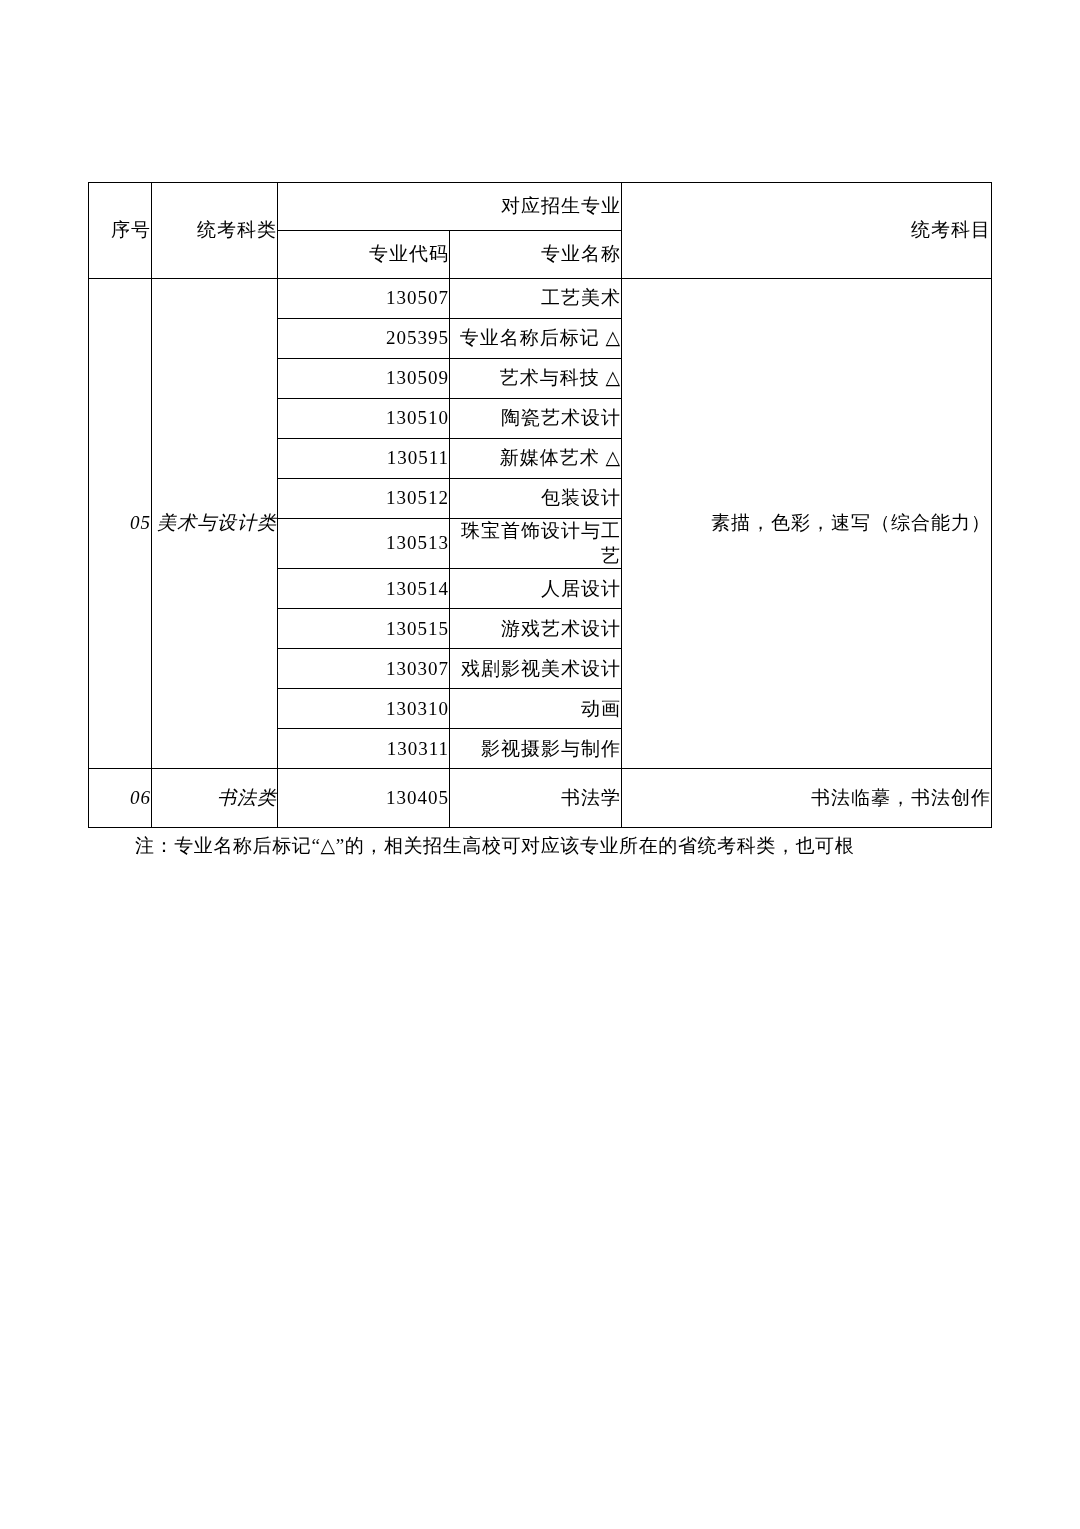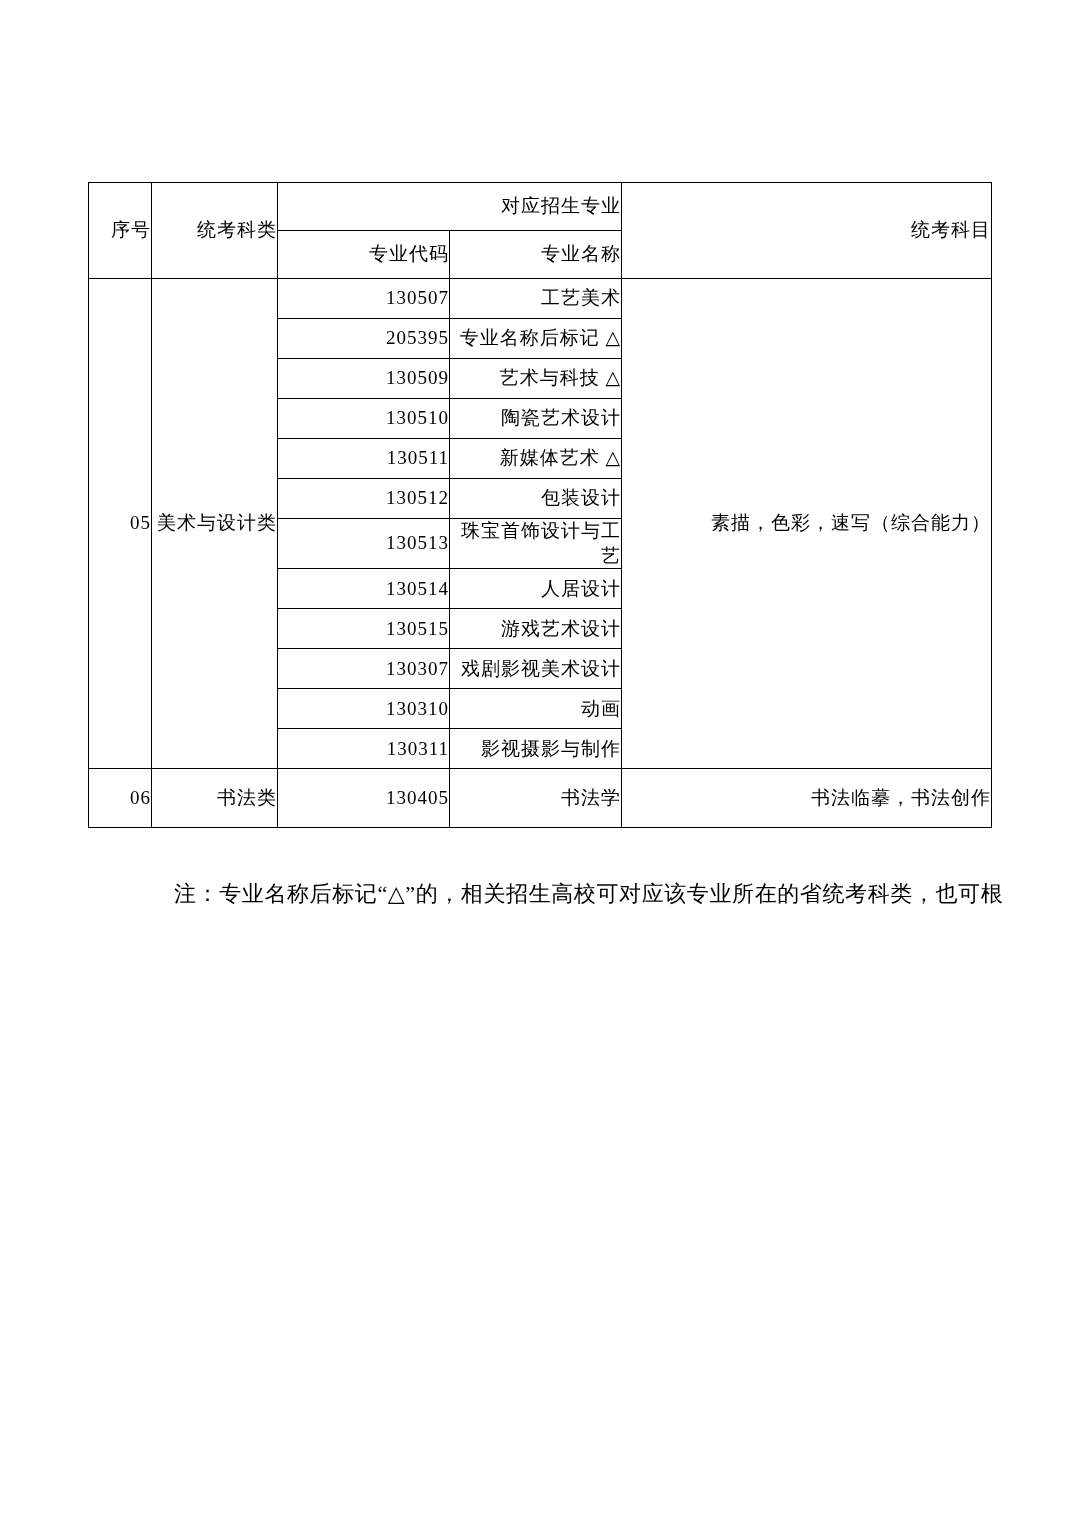--- a/index.html
+++ b/index.html
@@ -62,40 +62,40 @@
     letter-spacing: 1px;
     font-size: 19px;
   }
   td.name-cell {
     letter-spacing: 1px;
     font-size: 19px;
   }
   td.seq-cell, td.cat-cell {
     font-size: 19px;
     letter-spacing: 1px;
+    font-style: italic;
   }
   td.subj-cell {
     text-align: left;
     padding-left: 6px;
     font-size: 18px;
     letter-spacing: 0.5px;
   }
   td.row-06 {
     height: 58px;
   }
   .note {
     position: absolute;
     left: 135px;
-    top: 876px;
+    top: 830px;
     width: 850px;
-    font-size: 22px;
+    font-size: 19px;
     line-height: 1.65;
     letter-spacing: 0.6px;
     text-align: justify;
-    margin-left: 39px;
   }
   .note .indent {
     display: block;
     padding-left: 30px;
     text-indent: 0;
   }
   .note .first {
     display: block;
   }
 </style>

